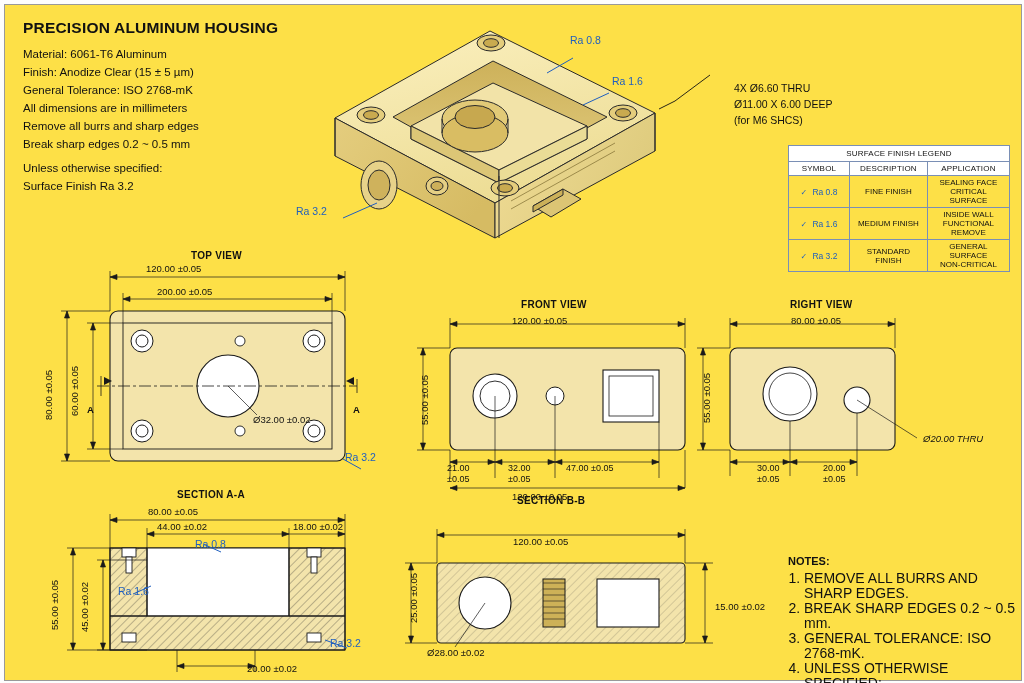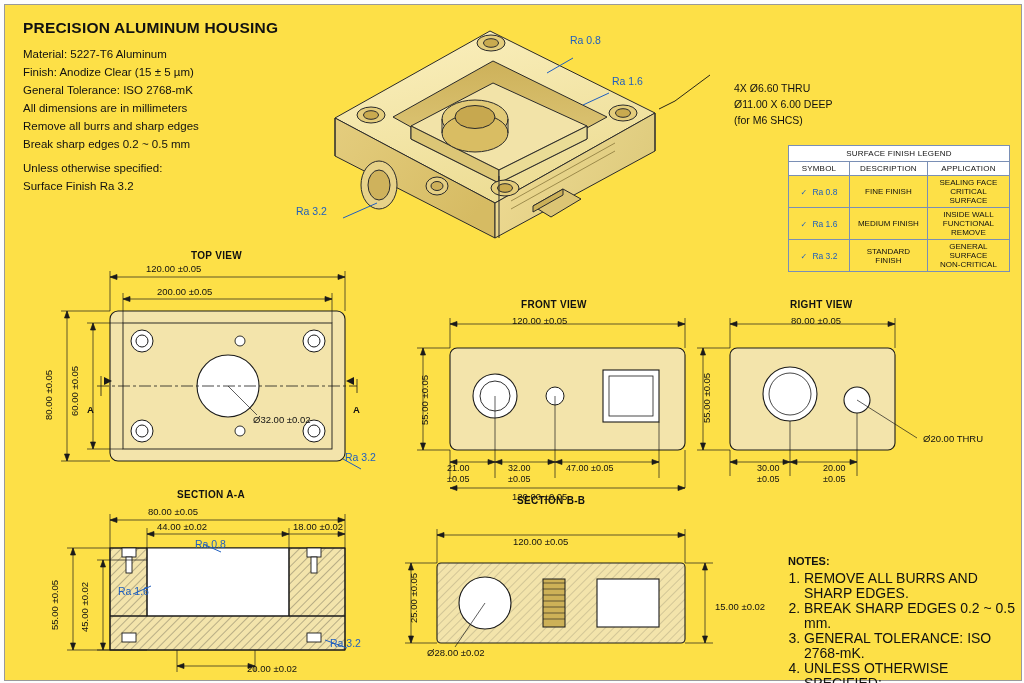--- a/index.html
+++ b/index.html
@@ -30,21 +30,21 @@
   ol.notelist{margin:4px 0 0 0;padding-left:16px;}
   svg{display:block;overflow:visible;}
 </style>
 </head>
 <body>
 
 <div class="sheet">
 
   <div class="abs ttl" style="left:18px;top:14px;">PRECISION ALUMINUM HOUSING</div>
   <div class="abs spec" style="left:18px;top:40px;width:290px;">
-    <div>Material: 5227-T6 Aluminum</div>
+    <div>Material: 6061-T6 Aluminum</div>
     <div>Finish: Anodize Clear (15 ± 5 µm)</div>
     <div>General Tolerance: ISO 2768-mK</div>
     <div>All dimensions are in millimeters</div>
     <div>Remove all burrs and sharp edges</div>
     <div>Break sharp edges 0.2 ~ 0.5 mm</div>
     <div style="height:6px"></div>
     <div>Unless otherwise specified:</div>
     <div>Surface Finish Ra 3.2</div>
   </div>
 
@@ -310,21 +310,21 @@
         <path d="M85,152 l7,-2.5 v5 z" fill="#1a1a1a"></path>
           <path d="M152,152 l-7,-2.5 v5 z" fill="#1a1a1a"></path>
         <path d="M152,90 L212,128"></path>
       </g>
     </svg>
   </div>
   <div class="abs dimtext" style="left:786px;top:310px;">80.00 ±0.05</div>
   <div class="abs dimtext vert" style="left:696px;top:418px;transform:rotate(-90deg);">55.00 ±0.05</div>
   <div class="abs dimtext small" style="left:752px;top:458px;text-align:center;line-height:11px;">30.00<br>±0.05</div>
   <div class="abs dimtext small" style="left:818px;top:458px;text-align:center;line-height:11px;">20.00<br>±0.05</div>
-  <div class="abs dimtext" style="left:918px;top:428px;">Ø20.00 THRU</div>
+  <div class="abs dimtext" style="left:918px;top:428px;font-style:italic;">Ø20.00 THRU</div>
 
   <div class="abs viewtitle" style="left:172px;top:484px;">SECTION A-A</div>
   <div class="abs" style="left:20px;top:495px;width:360px;height:185px;">
     <svg width="360" height="185" viewBox="0 0 360 185">
       <defs>
         <pattern id="hatchA" width="6" height="6" patternUnits="userSpaceOnUse" patternTransform="rotate(45)">
           <line x1="0" y1="0" x2="0" y2="6" stroke="#2a2a2a" stroke-width="0.6"></line>
         </pattern>
       </defs>
 

